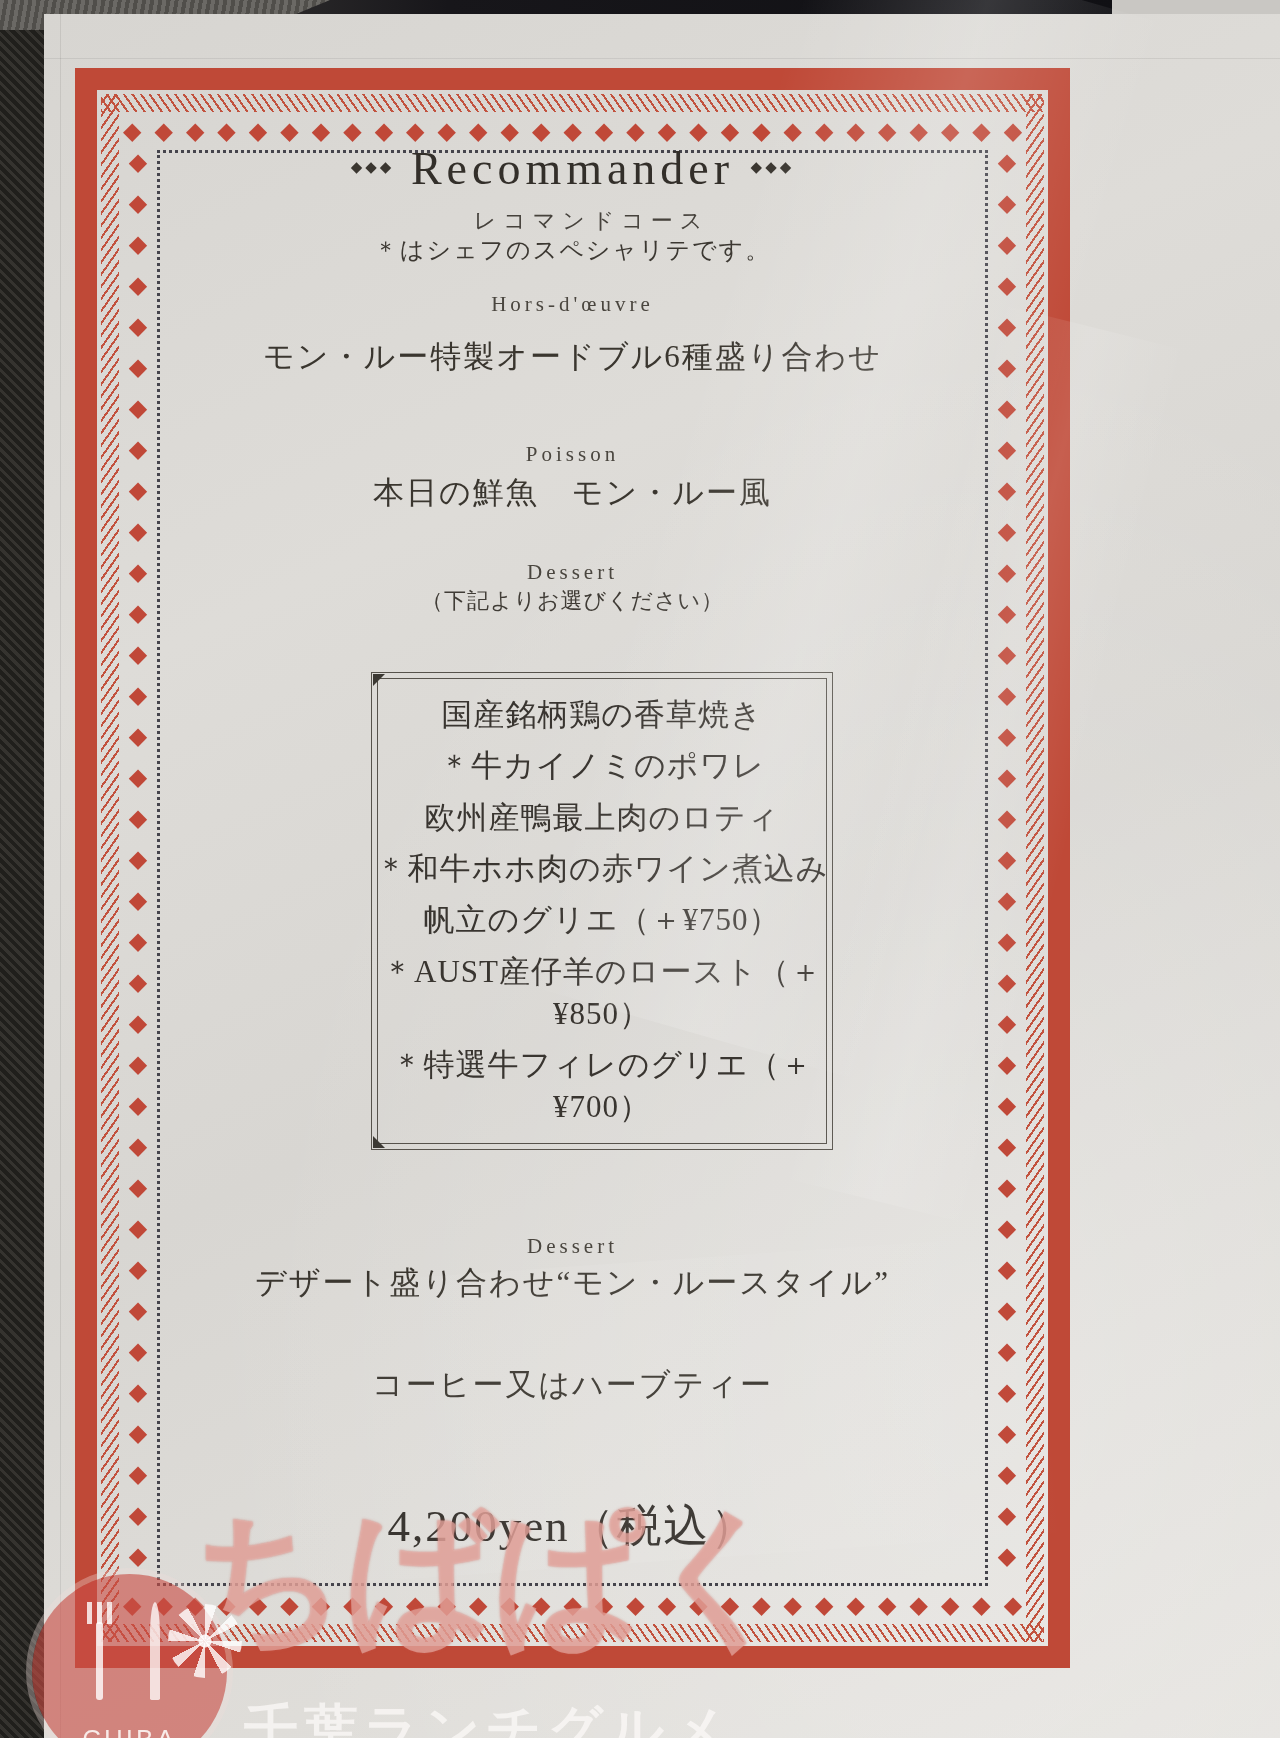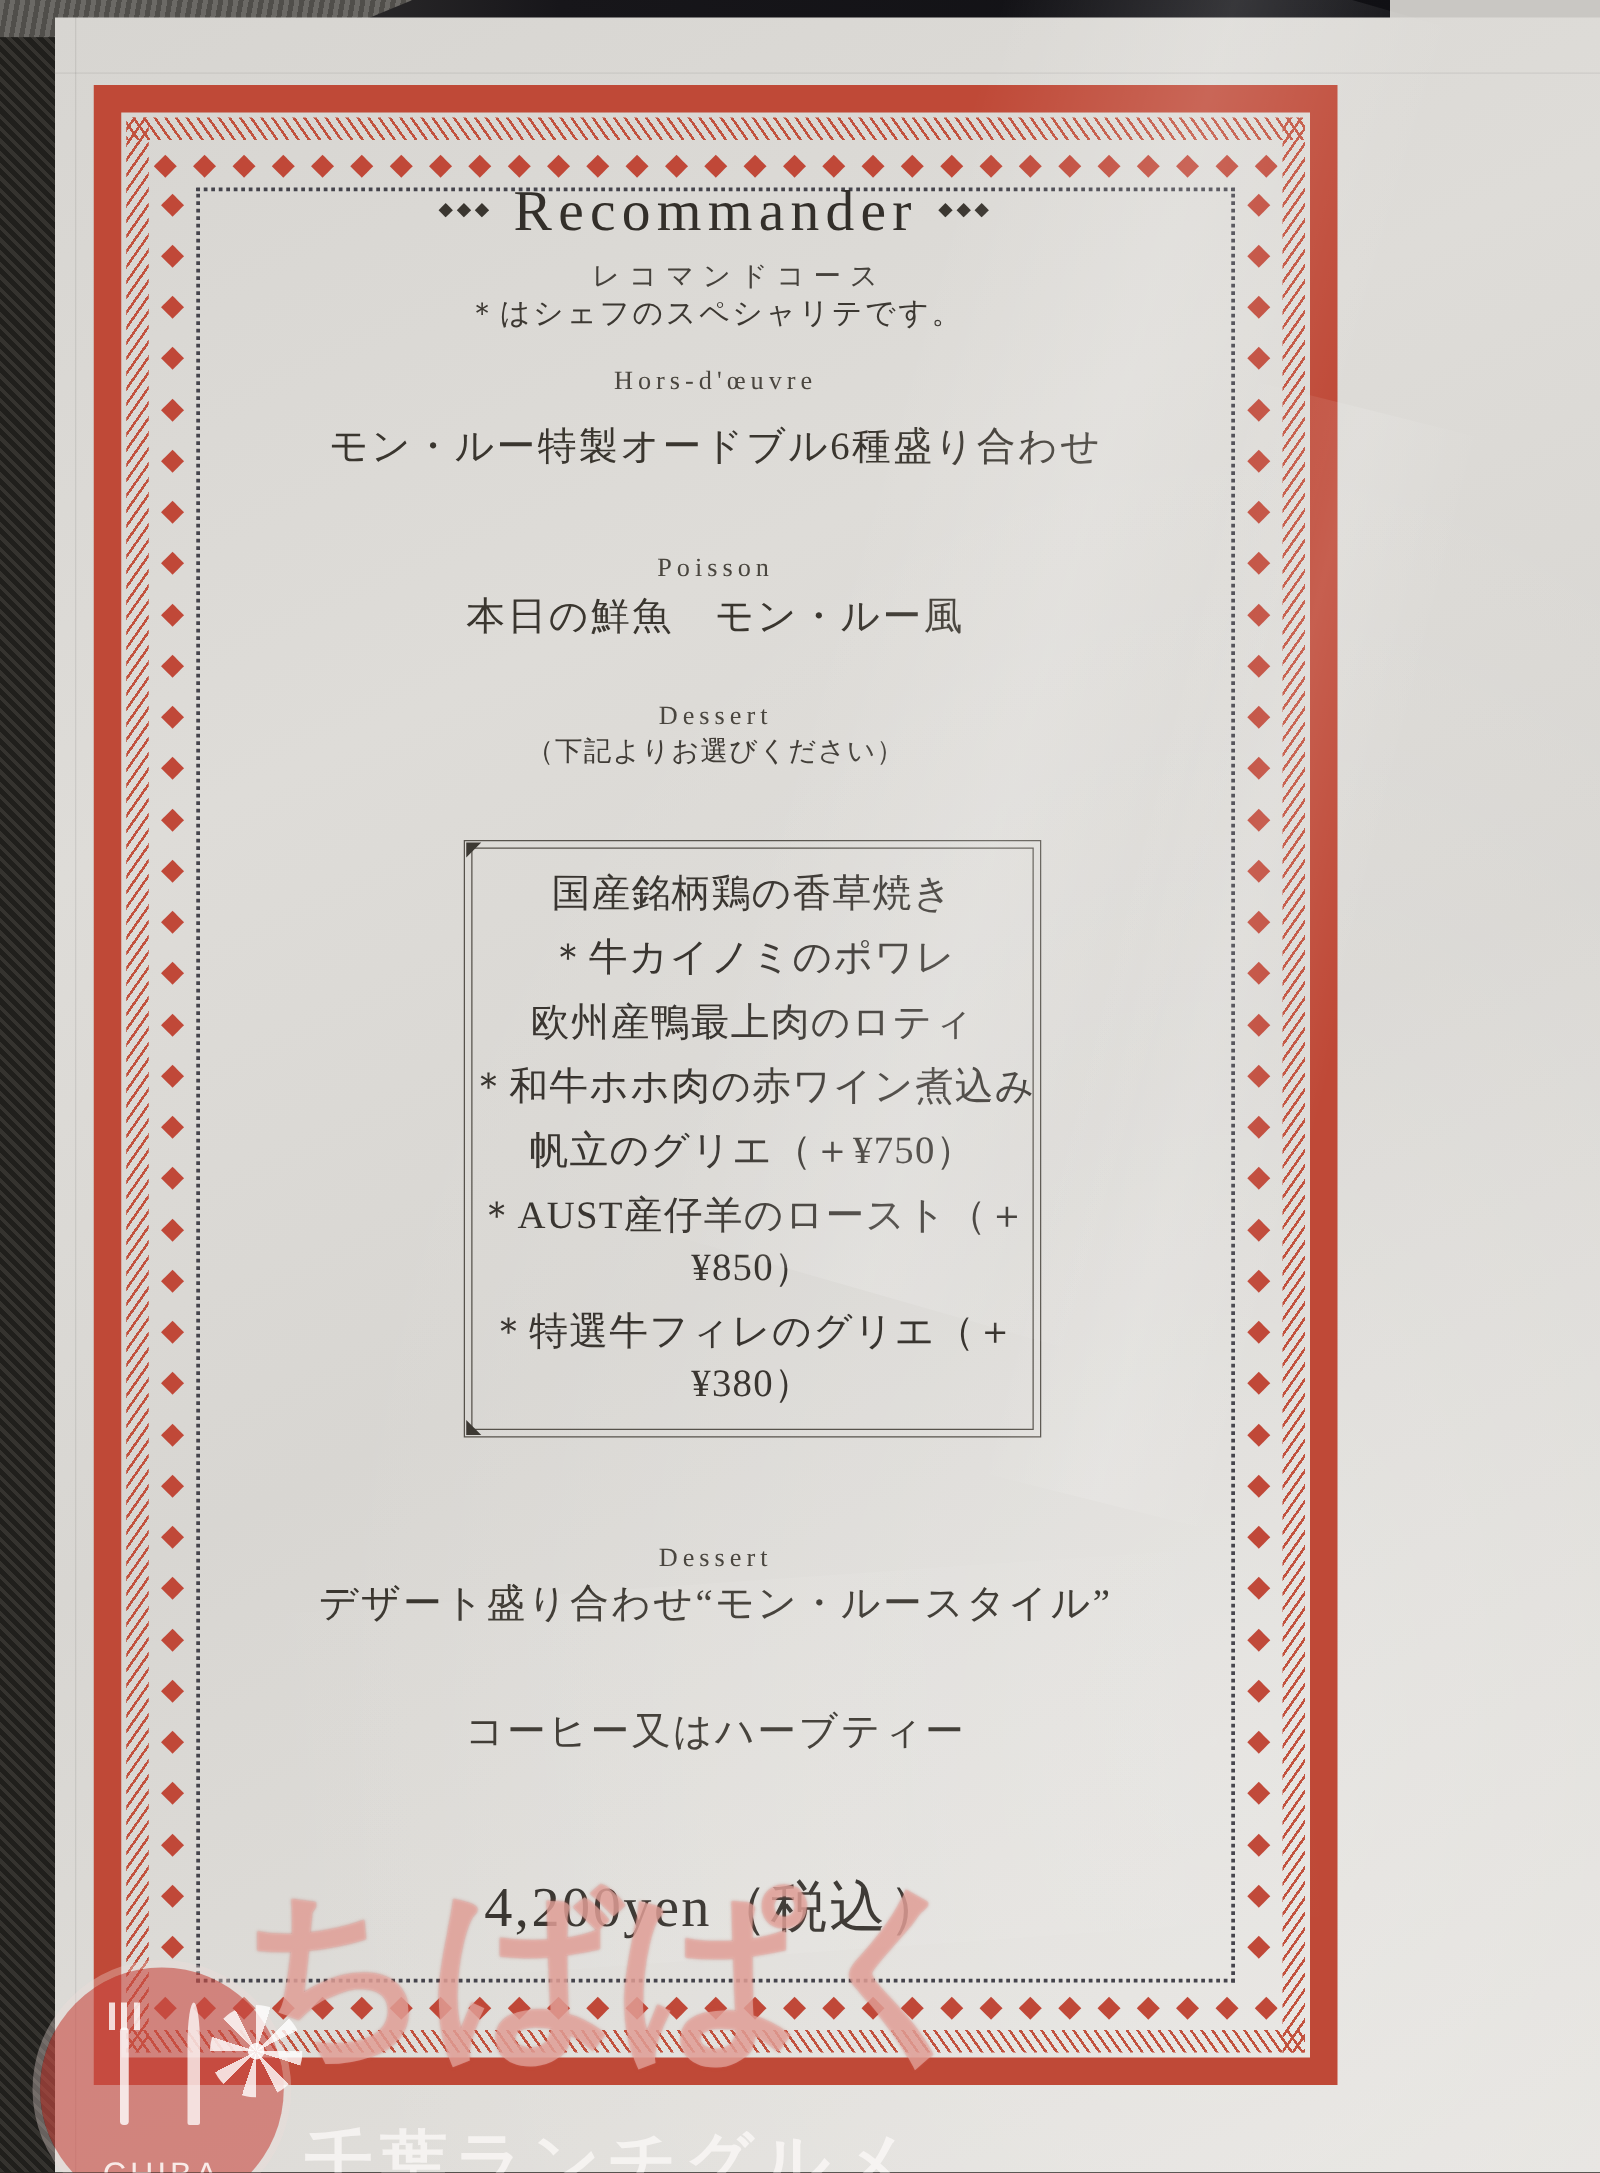--- a/index.html
+++ b/index.html
@@ -162,21 +162,21 @@
     <div class="tcenter fr-heading h-viande">Dessert</div>
     <div class="tcenter n-viande">（下記よりお選びください）</div>
 
     <div class="choice-box">
       <div class="choice">国産銘柄鶏の香草焼き</div>
       <div class="choice">＊牛カイノミのポワレ</div>
       <div class="choice">欧州産鴨最上肉のロティ</div>
       <div class="choice">＊和牛ホホ肉の赤ワイン煮込み</div>
       <div class="choice">帆立のグリエ（＋¥750）</div>
       <div class="choice">＊AUST産仔羊のロースト（＋¥850）</div>
-      <div class="choice">＊特選牛フィレのグリエ（＋¥380）</div>
+      <div class="choice">＊特選牛フィレのグリエ（＋¥700）</div>
     </div>
 
     <div class="tcenter fr-heading h-dessert">Dessert</div>
     <div class="tcenter jp-item i-dessert">デザート盛り合わせ“モン・ルースタイル”</div>
 
     <div class="tcenter jp-item i-coffee">コーヒー又はハーブティー</div>
 
     <div class="tcenter price-line">4,200yen（税込）</div>
   </div>
 

